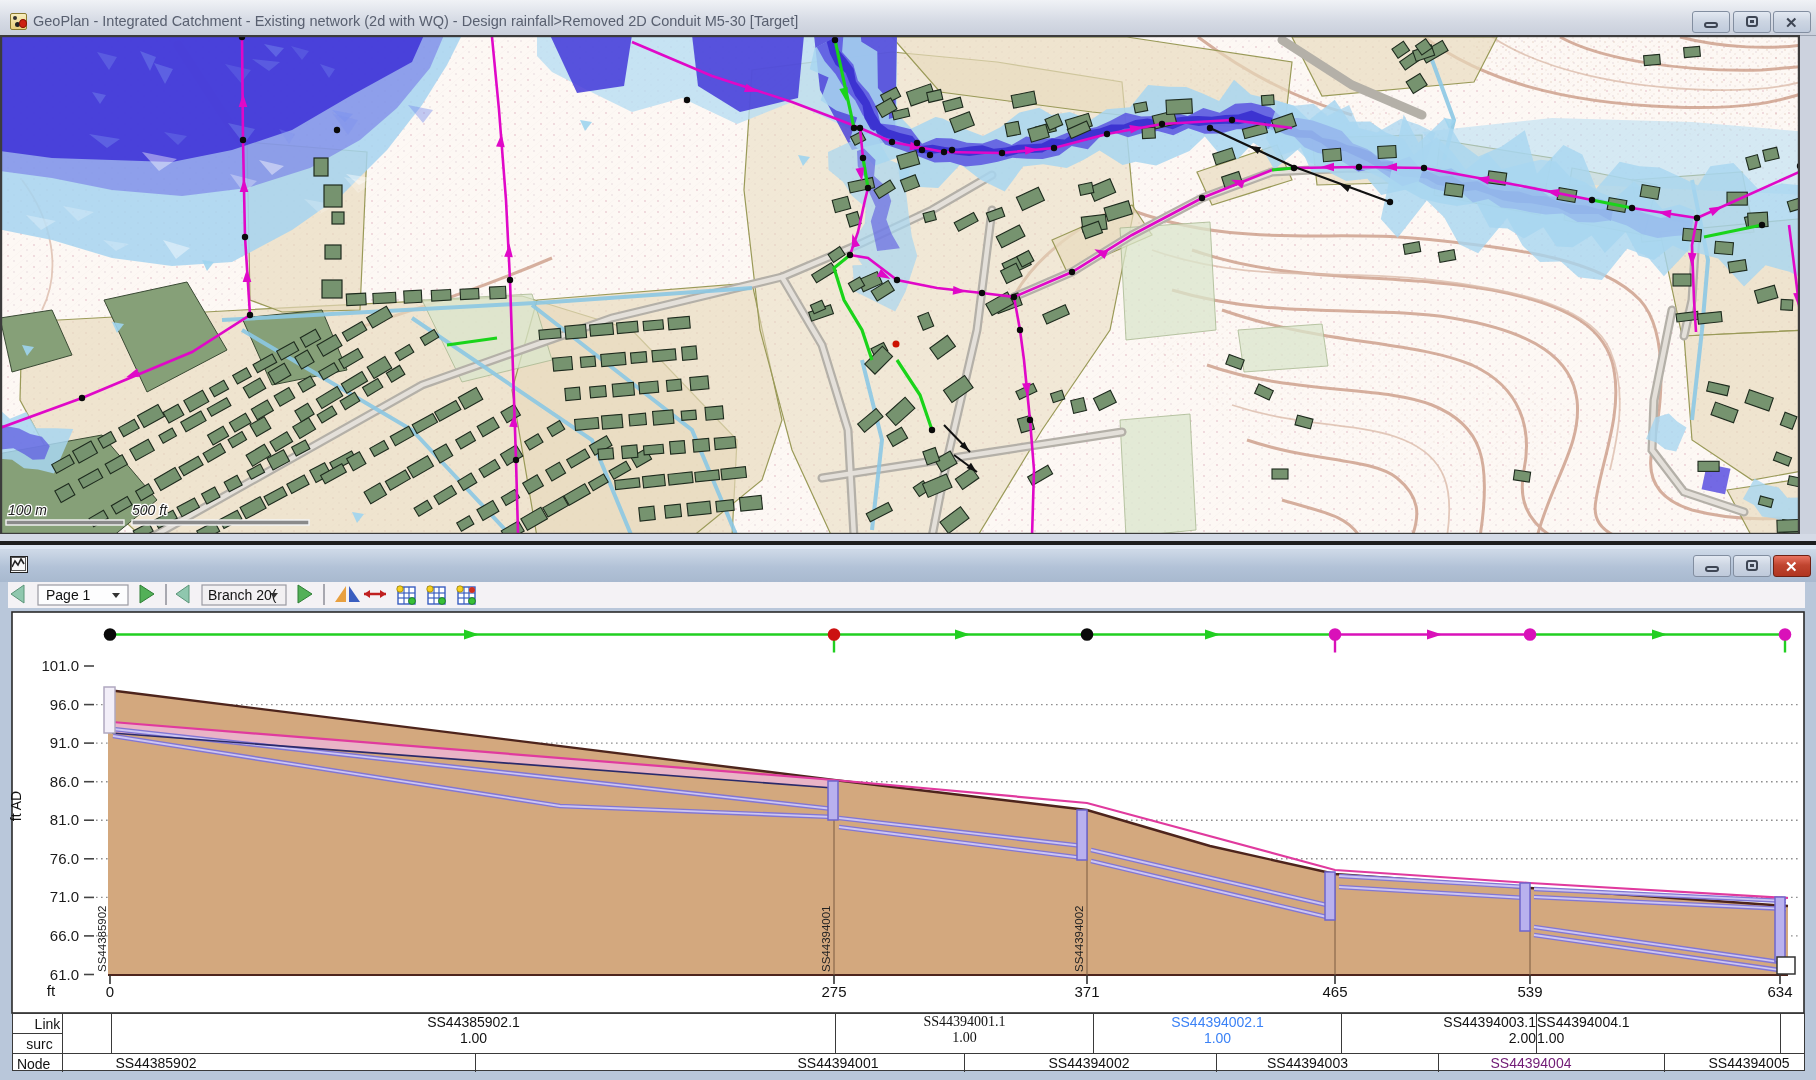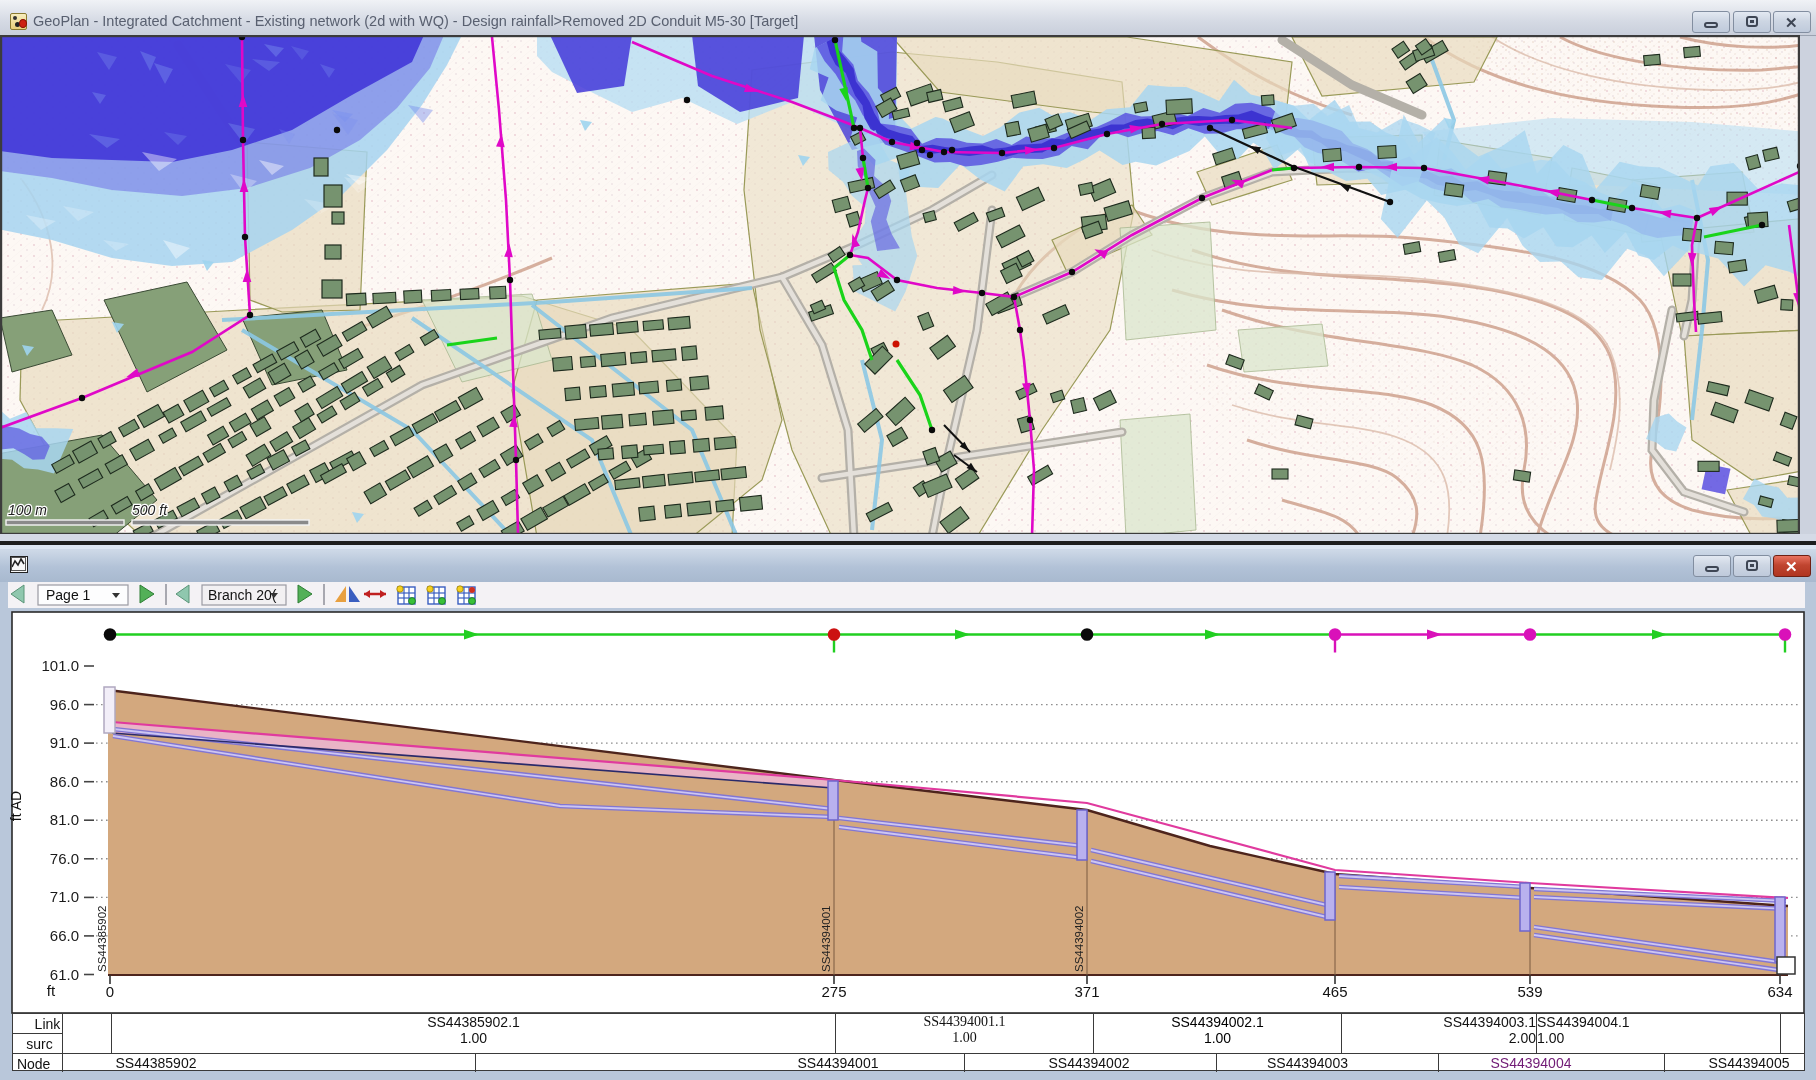--- a/index.html
+++ b/index.html
@@ -723,21 +723,21 @@
       </svg></div>
   </div>
 <div class="abs" style="left:12px;top:1013px;width:1793px;height:58px;background:#fff;border:1.3px solid #3a3a3a;">
     <div style="position:absolute;left:0px;top:0px;width:49px;height:39px;font-size:14px;color:#111;text-align:center;padding-top:2px;padding-left:0px;margin-left:8px;">&nbsp;Link</div>
     <div style="position:absolute;left:0px;top:19px;width:49px;height:20px;border-top:1.3px solid #3a3a3a;font-size:14px;color:#111;text-align:center;padding-top:2px;padding-left:0px;">&nbsp;surc</div>
     <div style="position:absolute;left:0px;top:39px;width:49px;height:19px;border-top:1.3px solid #3a3a3a;font-size:14px;color:#111;text-align:left;padding-top:2px;padding-left:0px;">&nbsp;Node</div>
     <div style="position:absolute;left:49px;top:0px;width:1px;height:39px;border-left:1.3px solid #3a3a3a;font-size:14px;color:#111;"></div>
     <div style="position:absolute;left:98px;top:0px;width:1px;height:39px;border-left:1.3px solid #3a3a3a;font-size:14px;color:#111;"></div>
     <div style="position:absolute;left:98px;top:0;width:724px;height:39px;border-left:1.3px solid #3a3a3a;font-size:14px;color:#111;text-align:center;">SS44385902.1<br>1.00</div>
     <div style="position:absolute;left:822px;top:0;width:258px;height:39px;border-left:1.3px solid #3a3a3a;font-size:14px;color:#111;text-align:center;font-family:Liberation Serif, serif;">SS44394001.1<br>1.00</div>
-    <div style="position:absolute;left:1080px;top:0;width:248px;height:39px;border-left:1.3px solid #3a3a3a;font-size:14px;color:#000000;text-align:center;">SS44394002.1<br>1.00</div>
+    <div style="position:absolute;left:1080px;top:0;width:248px;height:39px;border-left:1.3px solid #3a3a3a;font-size:14px;color:#3b82f6;text-align:center;">SS44394002.1<br>1.00</div>
     <div style="position:absolute;left:1328px;top:0;width:195px;height:39px;border-left:1.3px solid #3a3a3a;font-size:14px;color:#111;text-align:right;">SS44394003.1<br>2.00</div>
     <div style="position:absolute;left:1523px;top:0;width:244px;height:39px;border-left:1.3px solid #3a3a3a;font-size:14px;color:#111;text-align:left;">SS44394004.1<br>1.00</div>
     <div style="position:absolute;left:1767px;top:0px;width:24px;height:39px;border-left:1.3px solid #3a3a3a;font-size:14px;color:#111;"></div>
     <div style="position:absolute;left:49px;top:39px;width:1742px;height:19px;border-top:1.3px solid #3a3a3a;"></div>
     <div style="position:absolute;left:49px;top:39px;width:413px;height:19px;border-left:1.3px solid #3a3a3a;"></div>
     <div style="position:absolute;left:73px;top:41px;width:140px;text-align:center;font-size:14px;color:#111;">SS44385902</div>
     <div style="position:absolute;left:462px;top:39px;width:489px;height:19px;border-left:1.3px solid #3a3a3a;"></div>
     <div style="position:absolute;left:755px;top:41px;width:140px;text-align:center;font-size:14px;color:#111;">SS44394001</div>
     <div style="position:absolute;left:951px;top:39px;width:252px;height:19px;border-left:1.3px solid #3a3a3a;"></div>
     <div style="position:absolute;left:1006px;top:41px;width:140px;text-align:center;font-size:14px;color:#111;">SS44394002</div>

